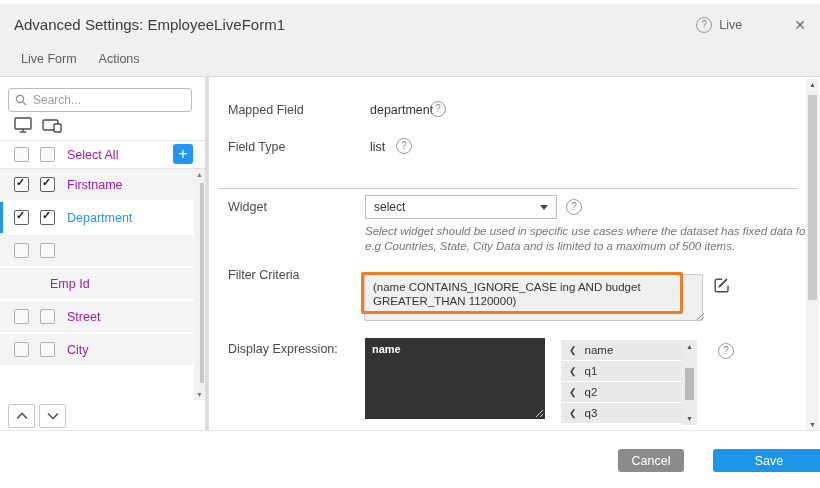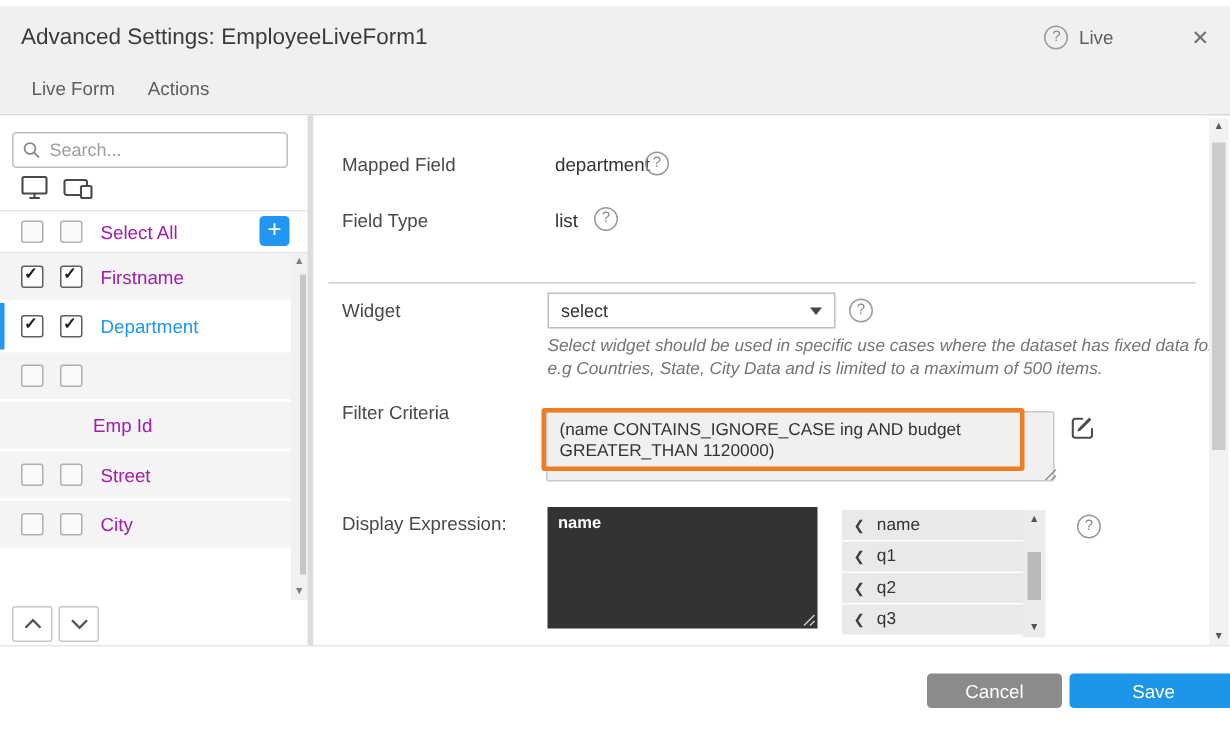--- a/index.html
+++ b/index.html
@@ -39,21 +39,21 @@
   #field-list{position:absolute;left:0;top:92px;width:205px;height:231px;overflow:hidden;}
   .field-row{height:31px;margin-bottom:2px;background:#f4f4f4;display:flex;align-items:center;
              padding-left:14px;box-sizing:border-box;cursor:pointer;}
   .field-row.selected{background:#fff;border-left:3px solid #2196f3;padding-left:11px;}
   .field-row.selected .row-label{color:#2196f3;}
   .cb{width:13px;height:13px;border:1px solid #b0b0b0;border-radius:2px;background:#fafafa;
       margin-right:11px;position:relative;flex:0 0 auto;cursor:pointer;}
   .cb.checked{border-color:#5f5f5f;background:#fff;}
   .cb.checked::after{content:"\2713";position:absolute;left:1px;top:-2px;font-size:11px;font-weight:bold;color:#1d1d1d;}
   .row-label{font-size:12.5px;color:#a21caf;margin-left:1px;white-space:nowrap;}
-  .field-row.no-cb .row-label{margin-left:48px;}
+  .field-row.no-cb .row-label{margin-left:36px;}
   .sb-scroll{position:absolute;right:0;top:92px;width:11px;height:231px;background:#f1f1f1;}
   .sb-scroll .arr-up{position:absolute;top:2px;left:0;width:11px;text-align:center;font-size:7px;color:#7c7c7c;}
   .sb-scroll .arr-dn{position:absolute;bottom:2px;left:0;width:11px;text-align:center;font-size:7px;color:#7c7c7c;}
   .sb-scroll .thumb{position:absolute;right:1px;top:14px;width:4px;height:200px;background:#c6c6c6;}
   .move-btns{position:absolute;left:8px;top:327px;display:flex;gap:4px;}
   .move-btn{width:25px;height:22px;border:1px solid #c8c8c8;border-radius:2px;background:#fff;
             display:flex;align-items:center;justify-content:center;cursor:pointer;}
 
   
   #main{position:absolute;left:209px;top:77px;width:596px;height:353px;background:#fff;}
@@ -90,21 +90,21 @@
   
   #main-scroll{position:absolute;left:806px;top:79px;width:13px;height:351px;background:#f2f2f2;}
   #main-scroll .arr-up{position:absolute;top:2px;left:0;width:13px;text-align:center;font-size:7px;color:#5a5a5a;}
   #main-scroll .arr-dn{position:absolute;bottom:2px;left:0;width:13px;text-align:center;font-size:7px;color:#5a5a5a;}
   #main-scroll .thumb{position:absolute;left:2px;top:16px;width:9px;height:205px;background:#cbcbcb;}
 
   
   #content-rule{position:absolute;left:0;right:0;top:430px;border-top:1px solid #e6e6e6;}
   .btn{position:absolute;top:449px;height:23px;border:none;border-radius:3px;color:#fff;font-size:12.5px;
        font-family:"Liberation Sans",sans-serif;cursor:pointer;}
-  #btn-cancel{left:618px;width:90px;background:#8b8b8b;}
+  #btn-cancel{left:618px;width:66px;background:#8b8b8b;}
   #btn-save{left:713px;width:112px;background:#1d96e9;}
 </style>
 </head>
 <body>
 
 <div id="app">
 
   <div id="hdr">
     <div class="hdr-title">Advanced Settings: EmployeeLiveForm1</div>
     <div class="hdr-right">

